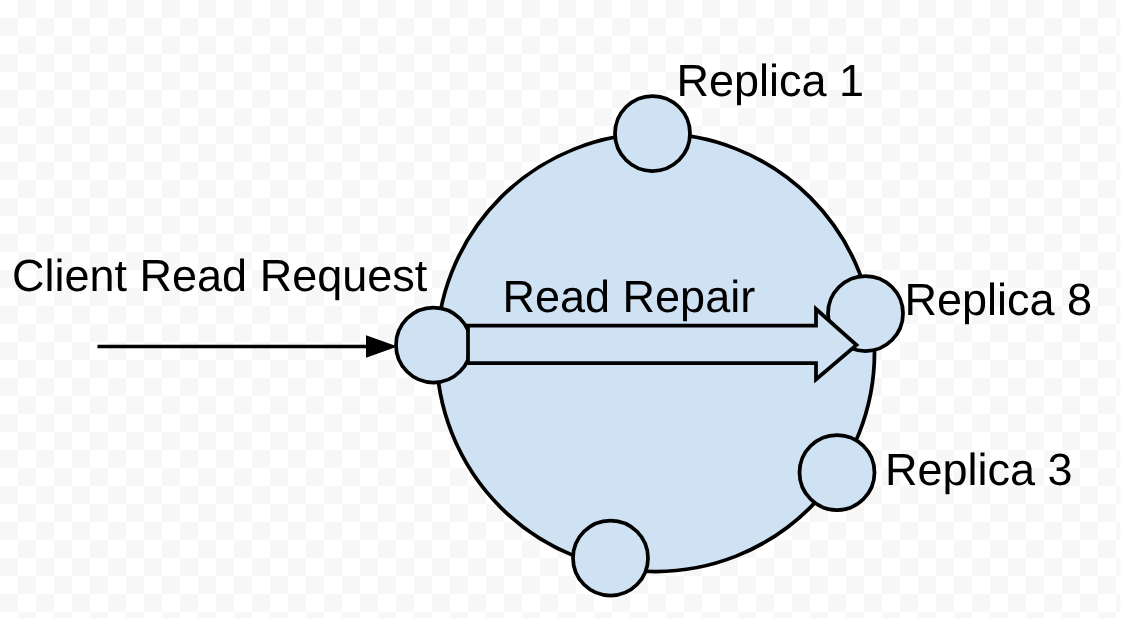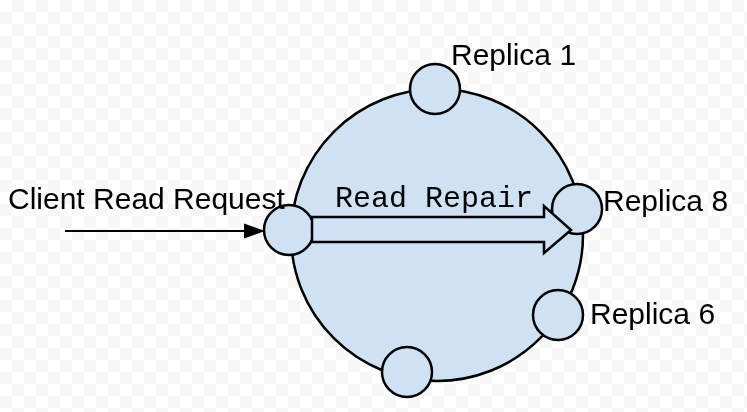--- a/index.html
+++ b/index.html
@@ -30,22 +30,22 @@
     stroke: #000000;
     stroke-width: 2.2;
   }
   .label {
     position: absolute;
     color: #000000;
     font-size: 30px;
     line-height: 26px;
     white-space: nowrap;
   }
-  .label-client { left: 8px;   top: 186px; }
-  .label-readrepair { left: 335px; top: 186px; font-family: Liberation Mono, monospace; }
+  .label-client { left: 8px;   top: 172px; }
+  .label-readrepair { left: 335px; top: 186px; }
   .label-replica1 { left: 451px; top: 42px; }
   .label-replica2 { left: 603px; top: 188px; }
   .label-replica3 { left: 590px; top: 301px; }
 </style>
 </head>
 <body>
 
 <div class="stage">
 
   <svg width="747" height="412" viewBox="0 0 747 412">
@@ -65,14 +65,14 @@
   </svg>
 
   <div class="label label-client">Client Read Request</div>
 
   <div class="label label-readrepair">Read Repair</div>
 
   <div class="label label-replica1">Replica 1</div>
 
   <div class="label label-replica2">Replica 8</div>
 
-  <div class="label label-replica3">Replica 6</div>
+  <div class="label label-replica3">Replica 3</div>
 </div>
 
 </body></html>

